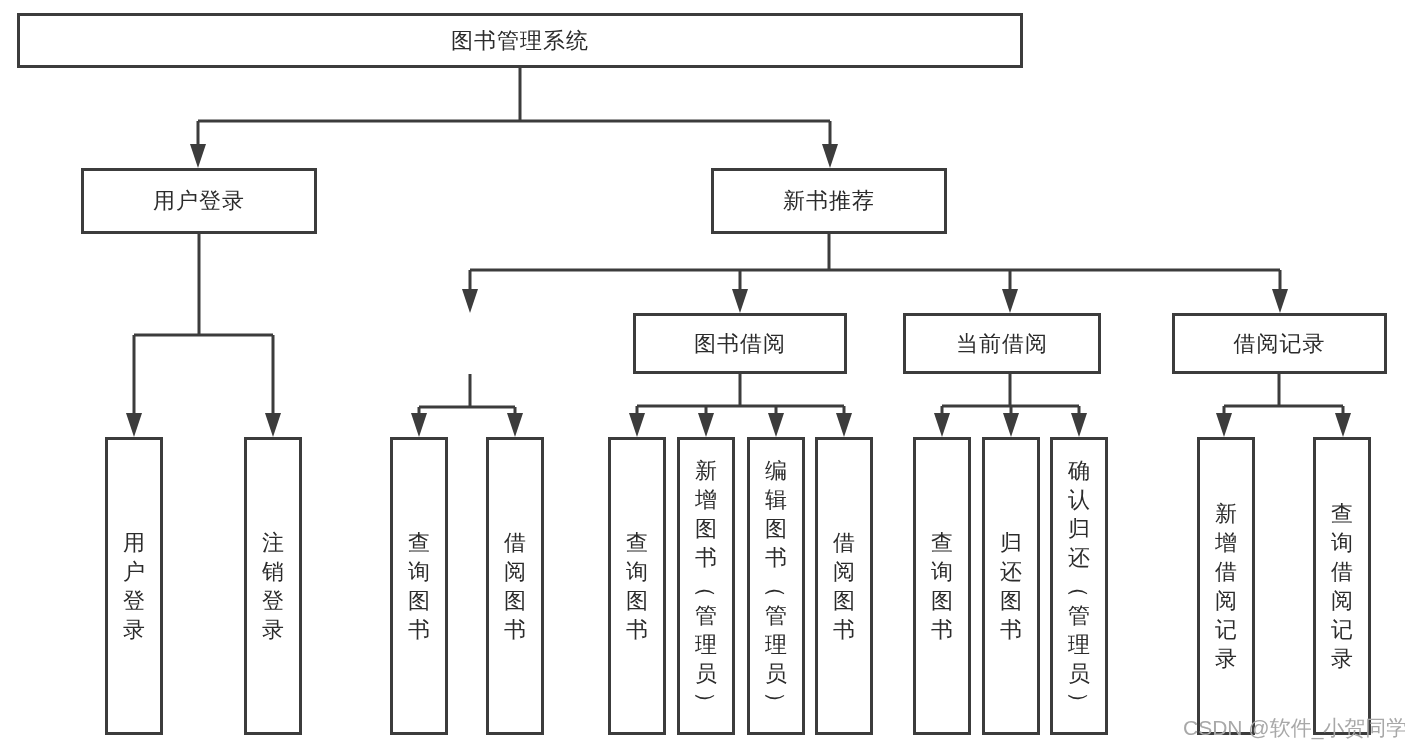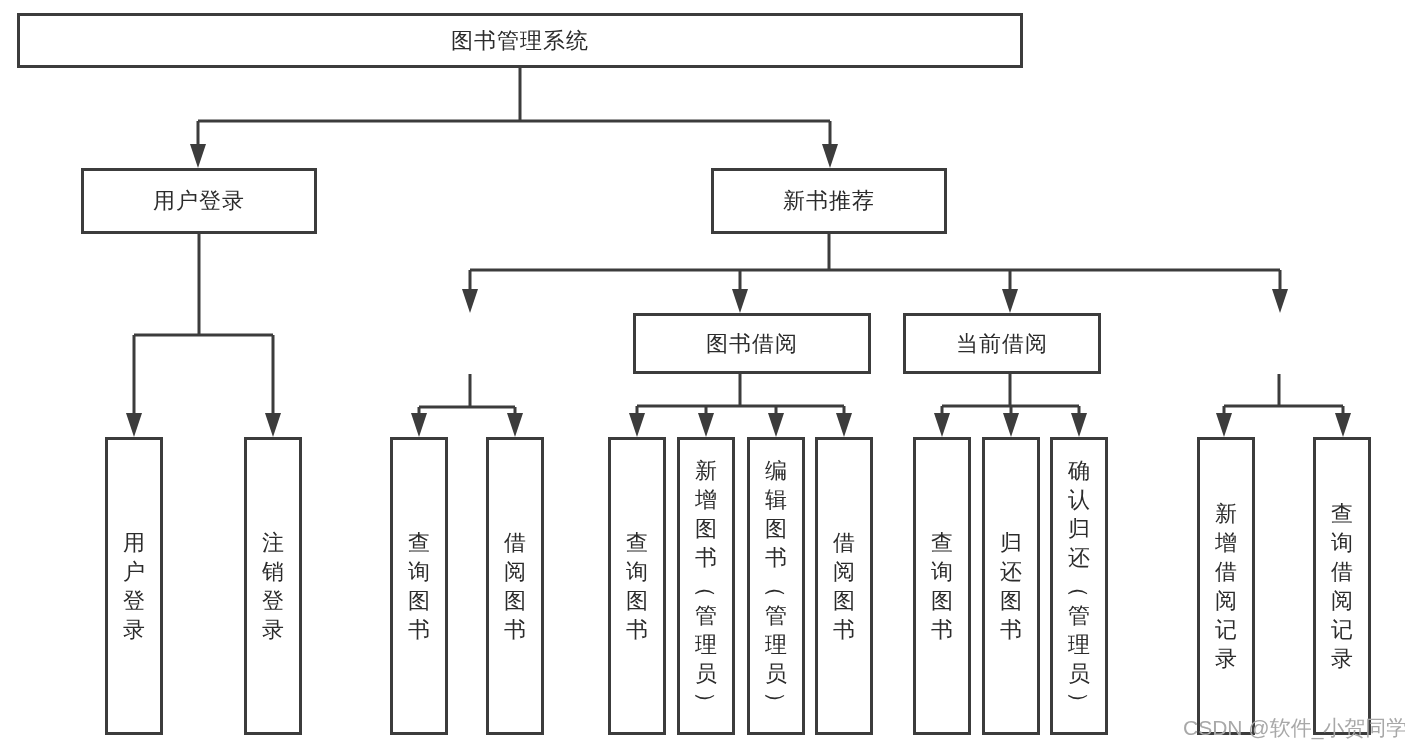--- a/index.html
+++ b/index.html
@@ -66,22 +66,23 @@
       <polygon points="1216,413 1232,413 1224,437"></polygon>
       <polygon points="1335,413 1351,413 1343,437"></polygon>
     </g>
   </svg>
 
   <div class="hbox" style="left:17px;top:13px;width:1006px;height:55px">图书管理系统</div>
 
   <div class="hbox l2" style="left:81px">用户登录</div>
   <div class="hbox l2" style="left:711px">新书推荐</div>
 
-  <div class="hbox l3" style="left:633px;width:238px">图书借阅</div>
+  <div class="hbox l3" style="left:633px;width:214px">图书借阅</div>
   <div class="hbox l3" style="left:903px;width:198px">当前借阅</div>
+  <div class="hbox l3" style="left:1172px;width:215px">借阅记录</div>
 
   <div class="vbox" style="left:105px">
       <span>用</span>
       <span>户</span>
       <span>登</span>
       <span>录</span>
     </div>
   <div class="vbox" style="left:244px">
       <span>注</span>
       <span>销</span>

